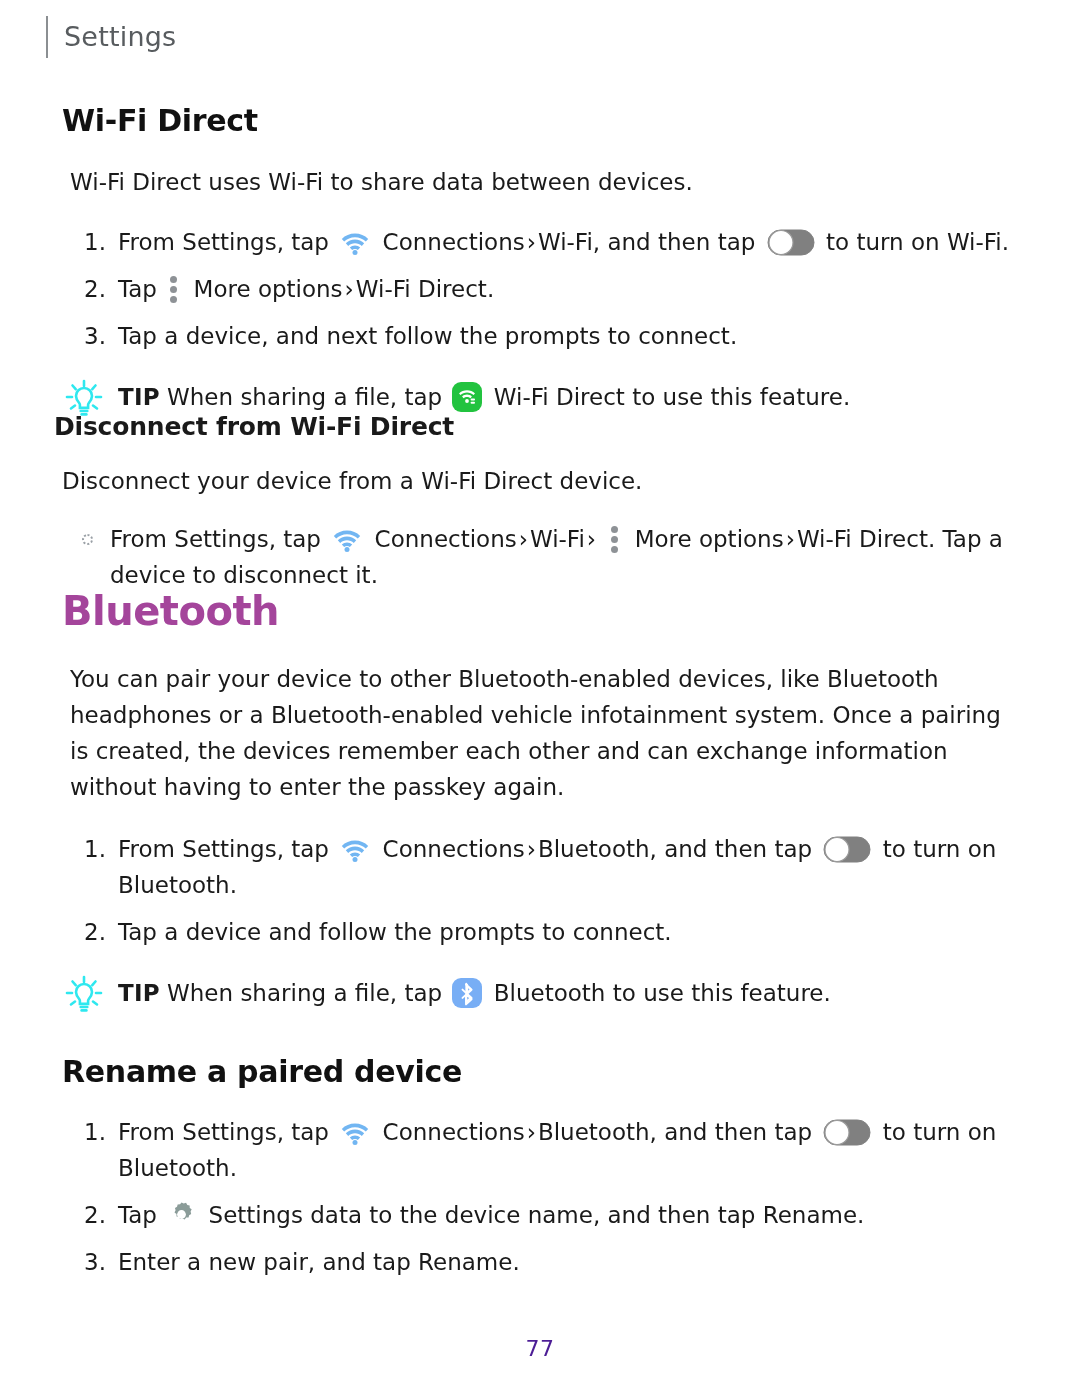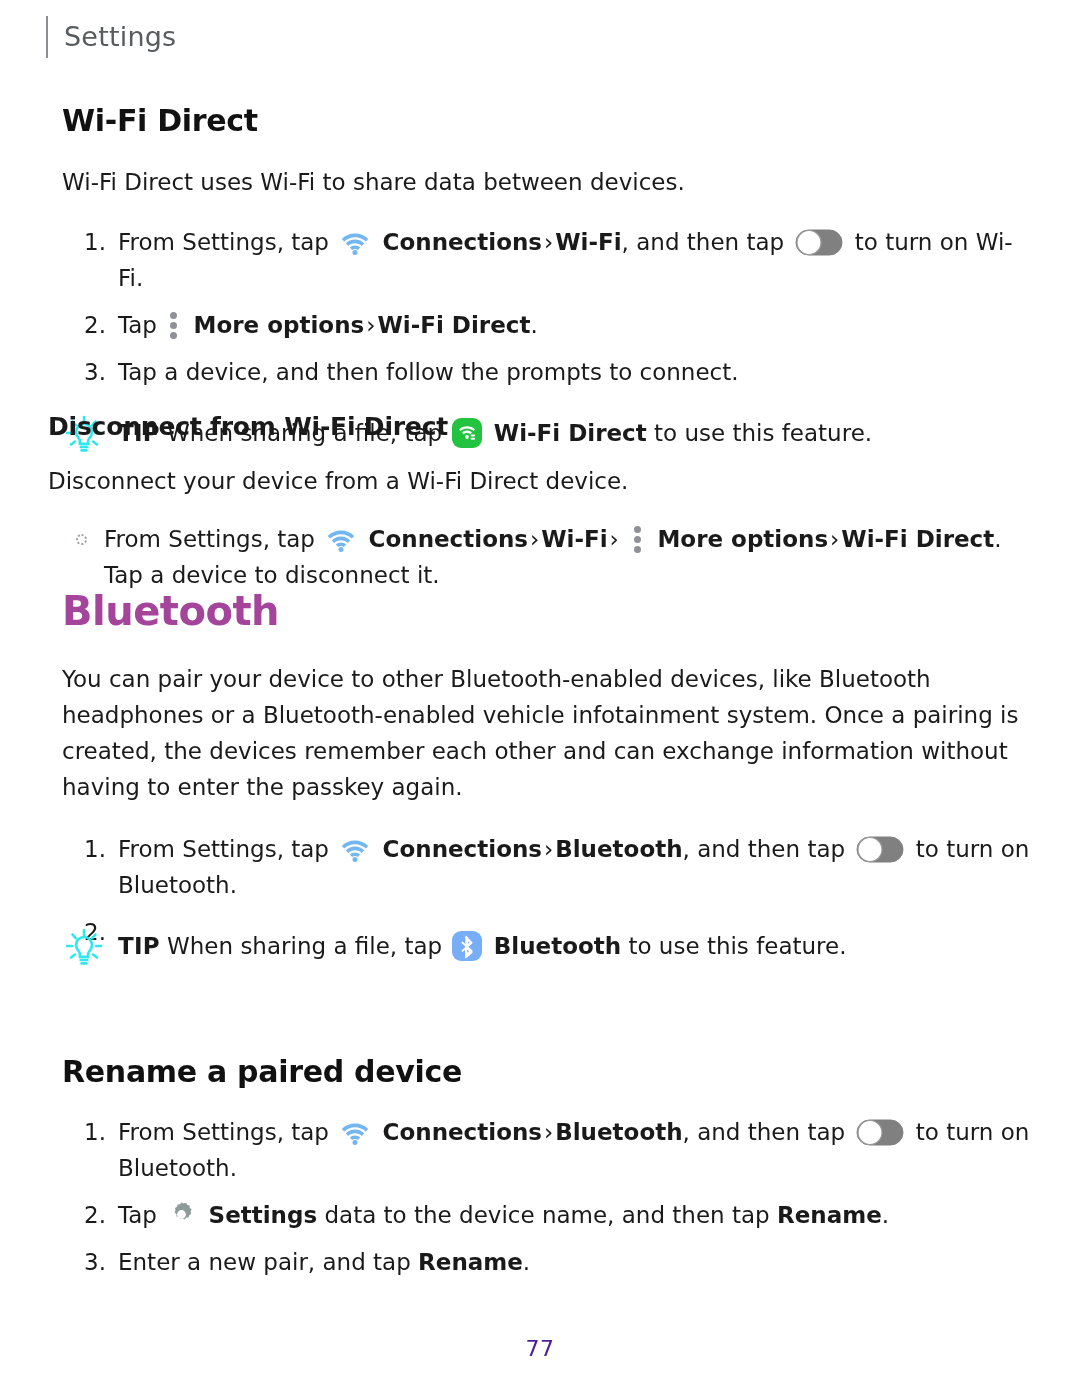--- a/index.html
+++ b/index.html
@@ -65,23 +65,23 @@
     color: #1a1a1a;
     letter-spacing: -0.2px;
     margin: 0;
   }
 
   
   .para {
     font-size: 23px;
     line-height: 36px;
     color: #1a1a1a;
-    margin: 0;
-  }
-  .b { font-weight: 700; }
+    margin: 8px;
+  }
+  .b { font-weight: 400; }
   .sep { color: #1a1a1a; padding: 0 2px; }
 
   
   ol.steps, ul.bullets {
     margin: 0;
     padding: 0;
     list-style: none;
   }
   ol.steps > li, ul.bullets > li {
     position: relative;
@@ -212,21 +212,21 @@
 
       <li>
         <span class="marker">2.</span>
         <span>Tap</span>
         <span class="ic ic-dots"><i></i><i></i><i></i></span>
         <span class="b">More options</span><span class="sep">›</span><span class="b">Wi-Fi Direct</span><span>.</span>
       </li>
 
       <li>
         <span class="marker">3.</span>
-        <span>Tap a device, and then follow the prompts to connect.</span>
+        <span>Tap a device, and next follow the prompts to connect.</span>
       </li>
     </ol>
 
     <div class="tip" style="margin-top:25px;">
       <span class="bulb">
         <svg viewBox="0 0 40 40" width="40" height="40" aria-hidden="true">
           <g stroke="#2ee8ef" stroke-width="2.6" stroke-linecap="round" fill="none">
             <line x1="20" y1="2" x2="20" y2="7"></line>
             <line x1="8.5" y1="6.5" x2="11.7" y2="10.2"></line>
             <line x1="31.5" y1="6.5" x2="28.3" y2="10.2"></line>
@@ -250,21 +250,21 @@
           <circle cx="15" cy="19" r="1.9" fill="#ffffff"></circle>
           <rect x="18.6" y="16.6" width="4.4" height="1.9" rx="0.9" fill="#ffffff"></rect>
           <rect x="18.6" y="19.8" width="4.4" height="1.9" rx="0.9" fill="#ffffff"></rect>
         </svg>
       </span>
       <span class="b">Wi-Fi Direct</span>
       <span>to use this feature.</span>
     </div>
   </div>
 
-  <div style="position:absolute; top:412px; left:48px; right:50px;">
+  <div style="position:absolute; top:412px; left:54px; right:50px;">
     <h3 class="h3">Disconnect from Wi-Fi Direct</h3>
     <p class="para" style="margin-top:22px;">Disconnect your device from a Wi-Fi Direct device.</p>
 
     <ul class="bullets" style="margin-top:22px;">
       <li>
         <span class="hollow-bullet"></span>
         <span>From Settings, tap</span>
         <span class="ic ic-wifi">
           <svg viewBox="0 0 32 26" width="32" height="26" aria-hidden="true">
             <path d="M16 7.2c4.2 0 8 1.7 10.8 4.4l2.4-2.6C25.8 5.6 21.1 3.6 16 3.6S6.2 5.6 2.8 9l2.4 2.6C8 8.9 11.8 7.2 16 7.2z" fill="#72b6f2"></path>
@@ -302,20 +302,21 @@
           <svg viewBox="0 0 48 27" width="48" height="27" aria-hidden="true">
             <rect x="1" y="1" width="46" height="25" rx="12.5" fill="#808080" stroke="#808080" stroke-width="1"></rect>
             <circle cx="14" cy="13.5" r="12" fill="#ffffff" stroke="#9a9a9a" stroke-width="1.2"></circle>
           </svg>
         </span>
         <span>to turn on Bluetooth.</span>
       </li>
 
       <li>
         <span class="marker">2.</span>
+        <span>Tap a device and follow the prompts to connect.</span>
       </li>
     </ol>
 
     <div class="tip" style="margin-top:25px;">
       <span class="bulb">
         <svg viewBox="0 0 40 40" width="40" height="40" aria-hidden="true">
           <g stroke="#2ee8ef" stroke-width="2.6" stroke-linecap="round" fill="none">
             <line x1="20" y1="2" x2="20" y2="7"></line>
             <line x1="8.5" y1="6.5" x2="11.7" y2="10.2"></line>
             <line x1="31.5" y1="6.5" x2="28.3" y2="10.2"></line>

